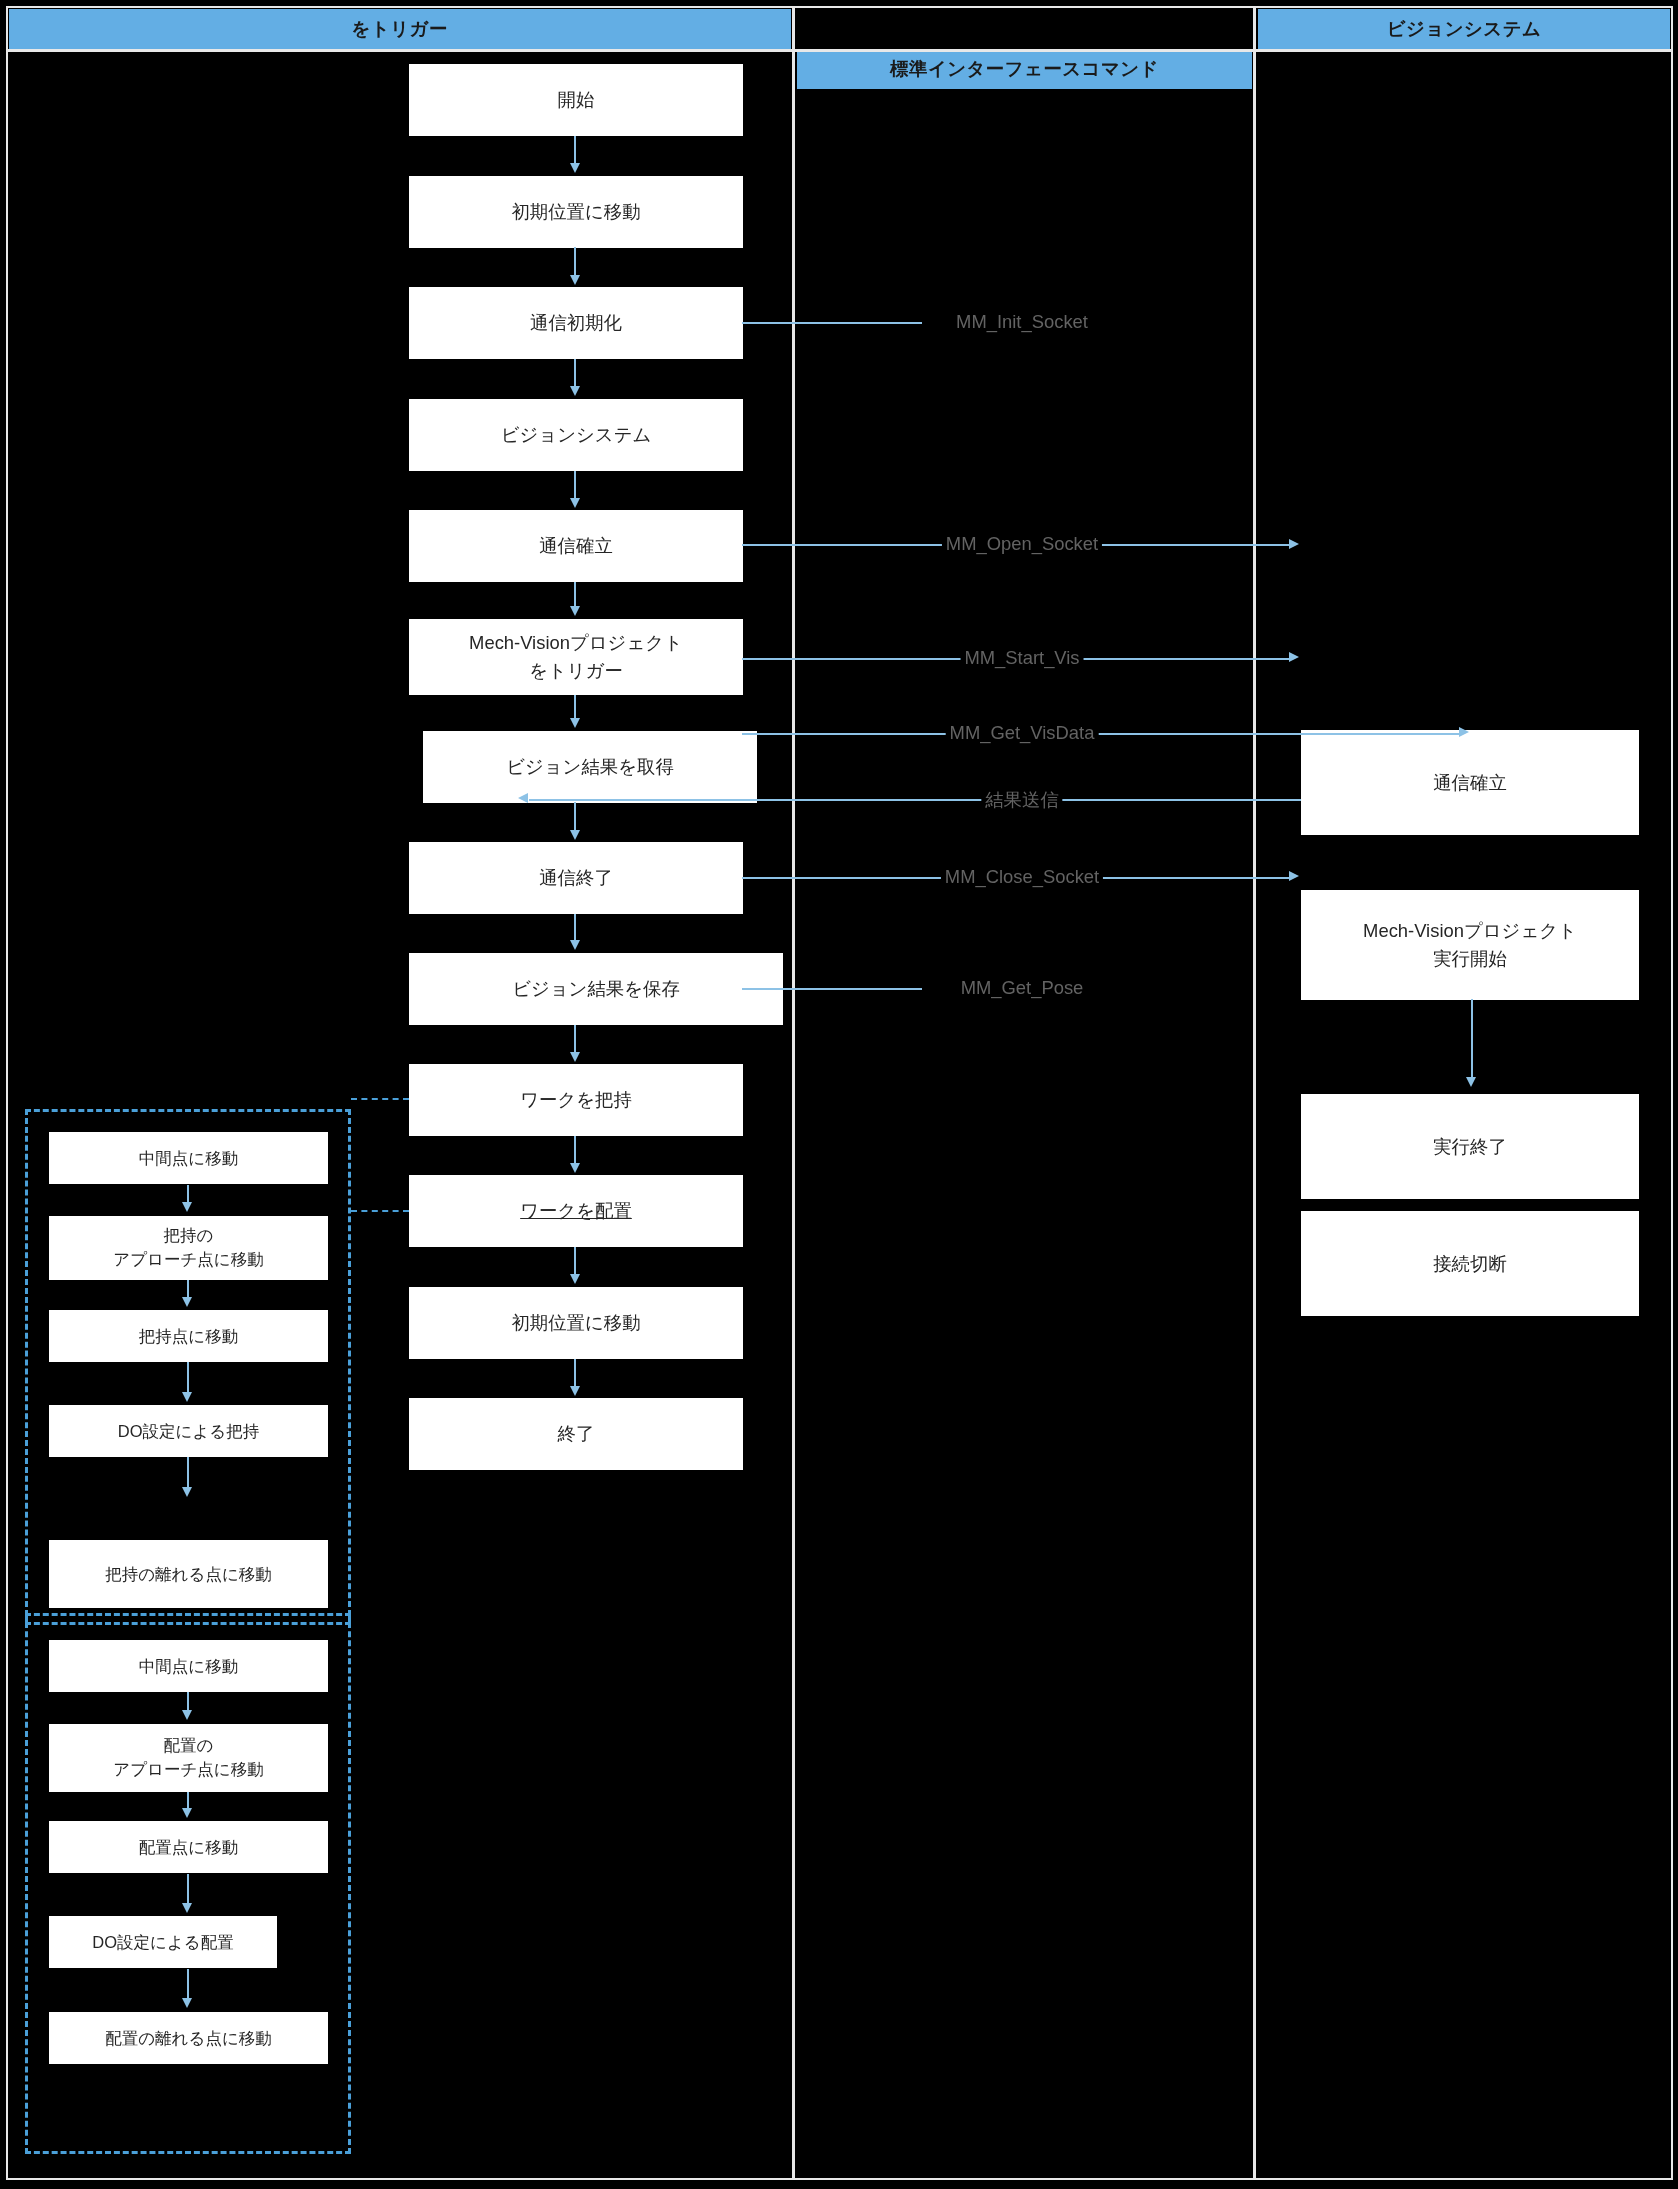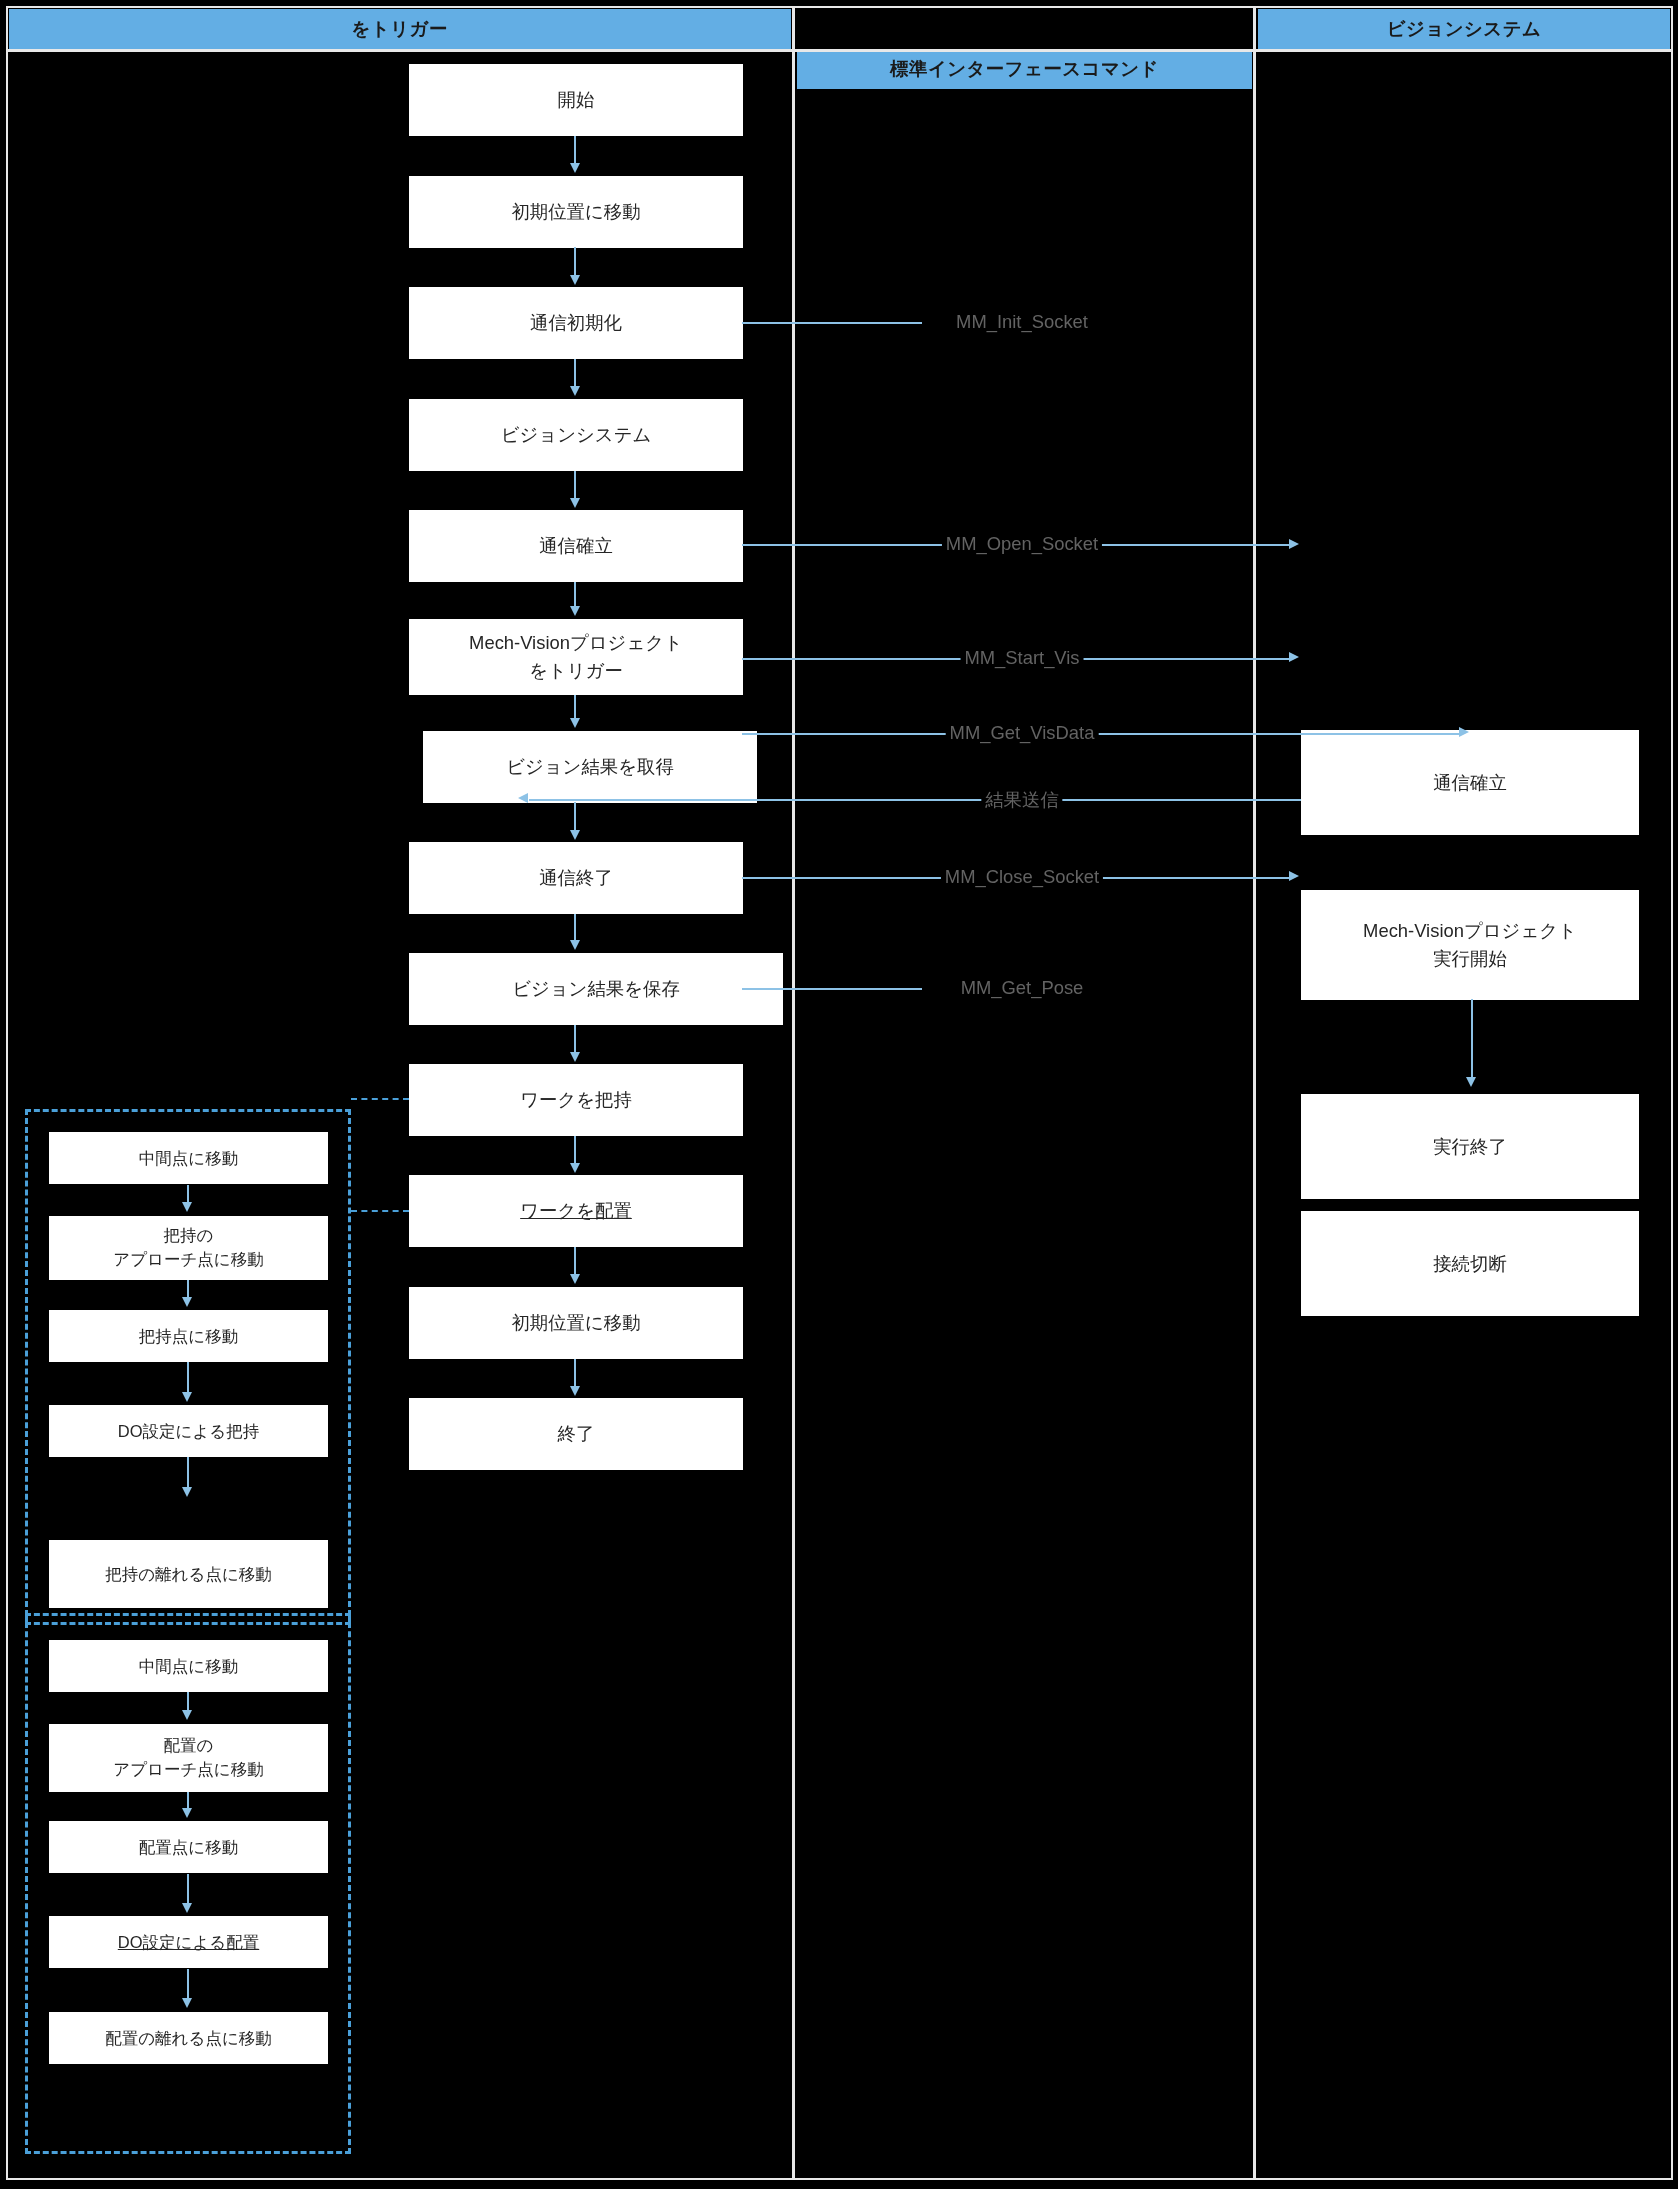--- a/index.html
+++ b/index.html
@@ -177,21 +177,21 @@
   <div class="box small" style="left:49px;top:1640px;width:279px;height:52px;">
     <span>中間点に移動</span>
   </div>
   <div class="box small" style="left:49px;top:1724px;width:279px;height:68px;white-space:pre-line;line-height:1.45;">
     <span>配置の
 アプローチ点に移動</span>
   </div>
   <div class="box small" style="left:49px;top:1821px;width:279px;height:52px;">
     <span>配置点に移動</span>
   </div>
-  <div class="box small" style="left:49px;top:1916px;width:279px;height:52px;text-decoration:underline;">
+  <div class="box small" style="left:49px;top:1916px;width:228px;height:52px;">
     <span>DO設定による配置</span>
   </div>
   <div class="box small" style="left:49px;top:2012px;width:279px;height:52px;">
     <span>配置の離れる点に移動</span>
   </div>
 
   <div class="vline" style="left:187px;top:1692px;height:19.4px;"></div>
   <div class="arrow-down" style="left:182px;top:1710px;"></div>
   <div class="vline" style="left:187px;top:1792px;height:17.5px;"></div>
   <div class="arrow-down" style="left:182px;top:1808px;"></div>

